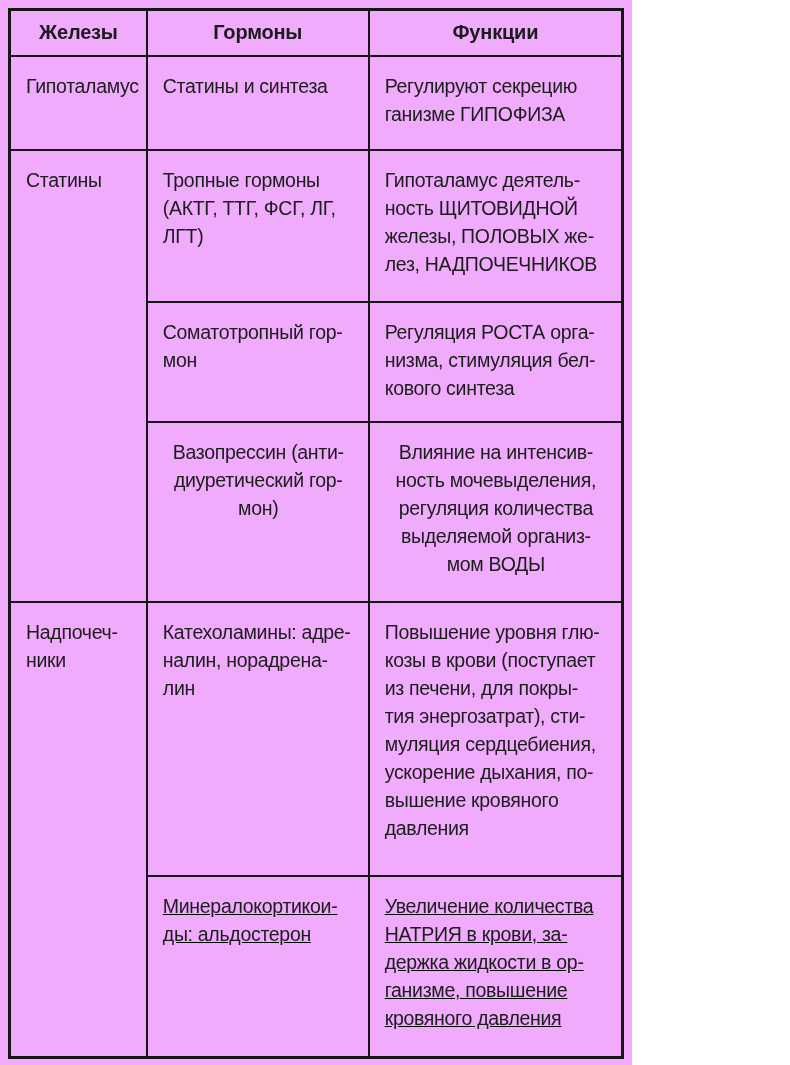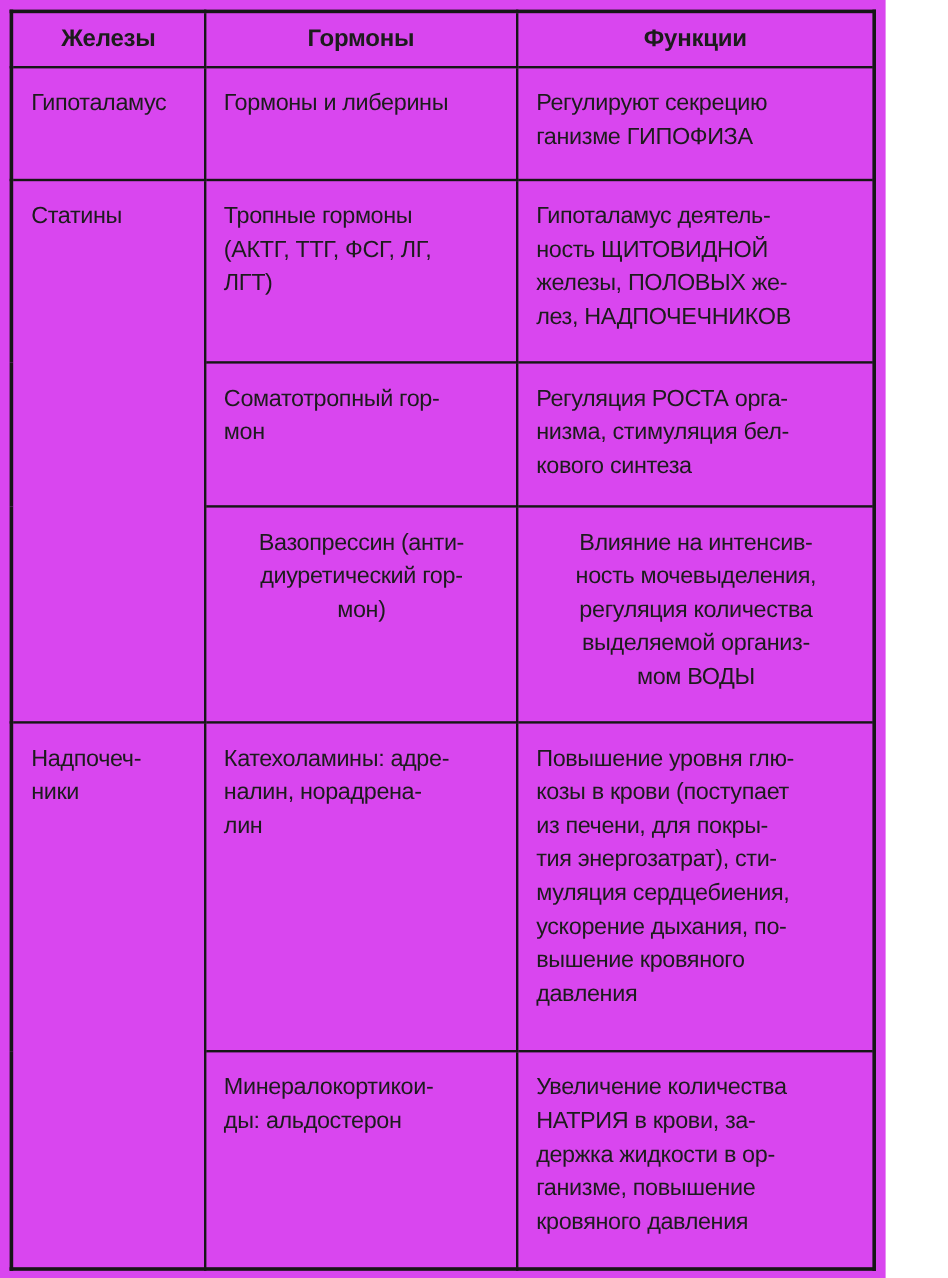--- a/index.html
+++ b/index.html
@@ -2,25 +2,25 @@
 <html><head>
 <meta charset="utf-8">
 <style>
   html, body {
     margin: 0;
     padding: 0;
     background: #ffffff;
     font-family: "Liberation Sans", "DejaVu Sans", sans-serif;
   }
   .page {
-    width: 738px;
+    width: 632px;
     height: 1065px;
     box-sizing: border-box;
     padding: 8px;
-    background: #d946ef;
+    background: #f0abfc;
   }
   table.gland-table {
     width: 100%;
     height: 100%;
     border-collapse: collapse;
     table-layout: fixed;
     border: 3px solid #161616;
   }
   col.c-gland    { width: 22.4%; }
   col.c-hormone  { width: 36.2%; }
@@ -46,21 +46,21 @@
     white-space: pre-line;
     letter-spacing: -0.3px;
     font-weight: 500;
   }
   tr.h-head { height: 46px; }
   tr.r1     { height: 94px; }
   tr.r2a    { height: 152px; }
   tr.r2b    { height: 120px; }
   tr.r2c    { height: 180px; text-align: center; }
   tr.r3a    { height: 274px; margin-top: 35px; }
-  tr.r3b    { height: 182px; }
+  tr.r3b    { height: 182px; text-decoration: underline; }
 </style>
 </head>
 <body>
 
 <div class="page">
   <table class="gland-table">
     <colgroup>
       <col class="c-gland">
       <col class="c-hormone">
       <col class="c-function">
@@ -68,21 +68,21 @@
     <thead>
       <tr class="h-head">
         <th>Железы</th>
         <th>Гормоны</th>
         <th>Функции</th>
       </tr>
     </thead>
     <tbody>
       <tr class="r1">
         <td>Гипоталамус</td>
-        <td>Гормоны и либерины</td>
+        <td>Статины и синтеза</td>
         <td>Регулируют секрецию
 ганизме ГИПОФИЗА</td>
       </tr>
 
       <tr class="r2a">
         <td rowspan="3">Статины</td>
         <td>Тропные гормоны
 (АКТГ, ТТГ, ФСГ, ЛГ,
 ЛГТ)</td>
         <td>Гипоталамус деятель-

